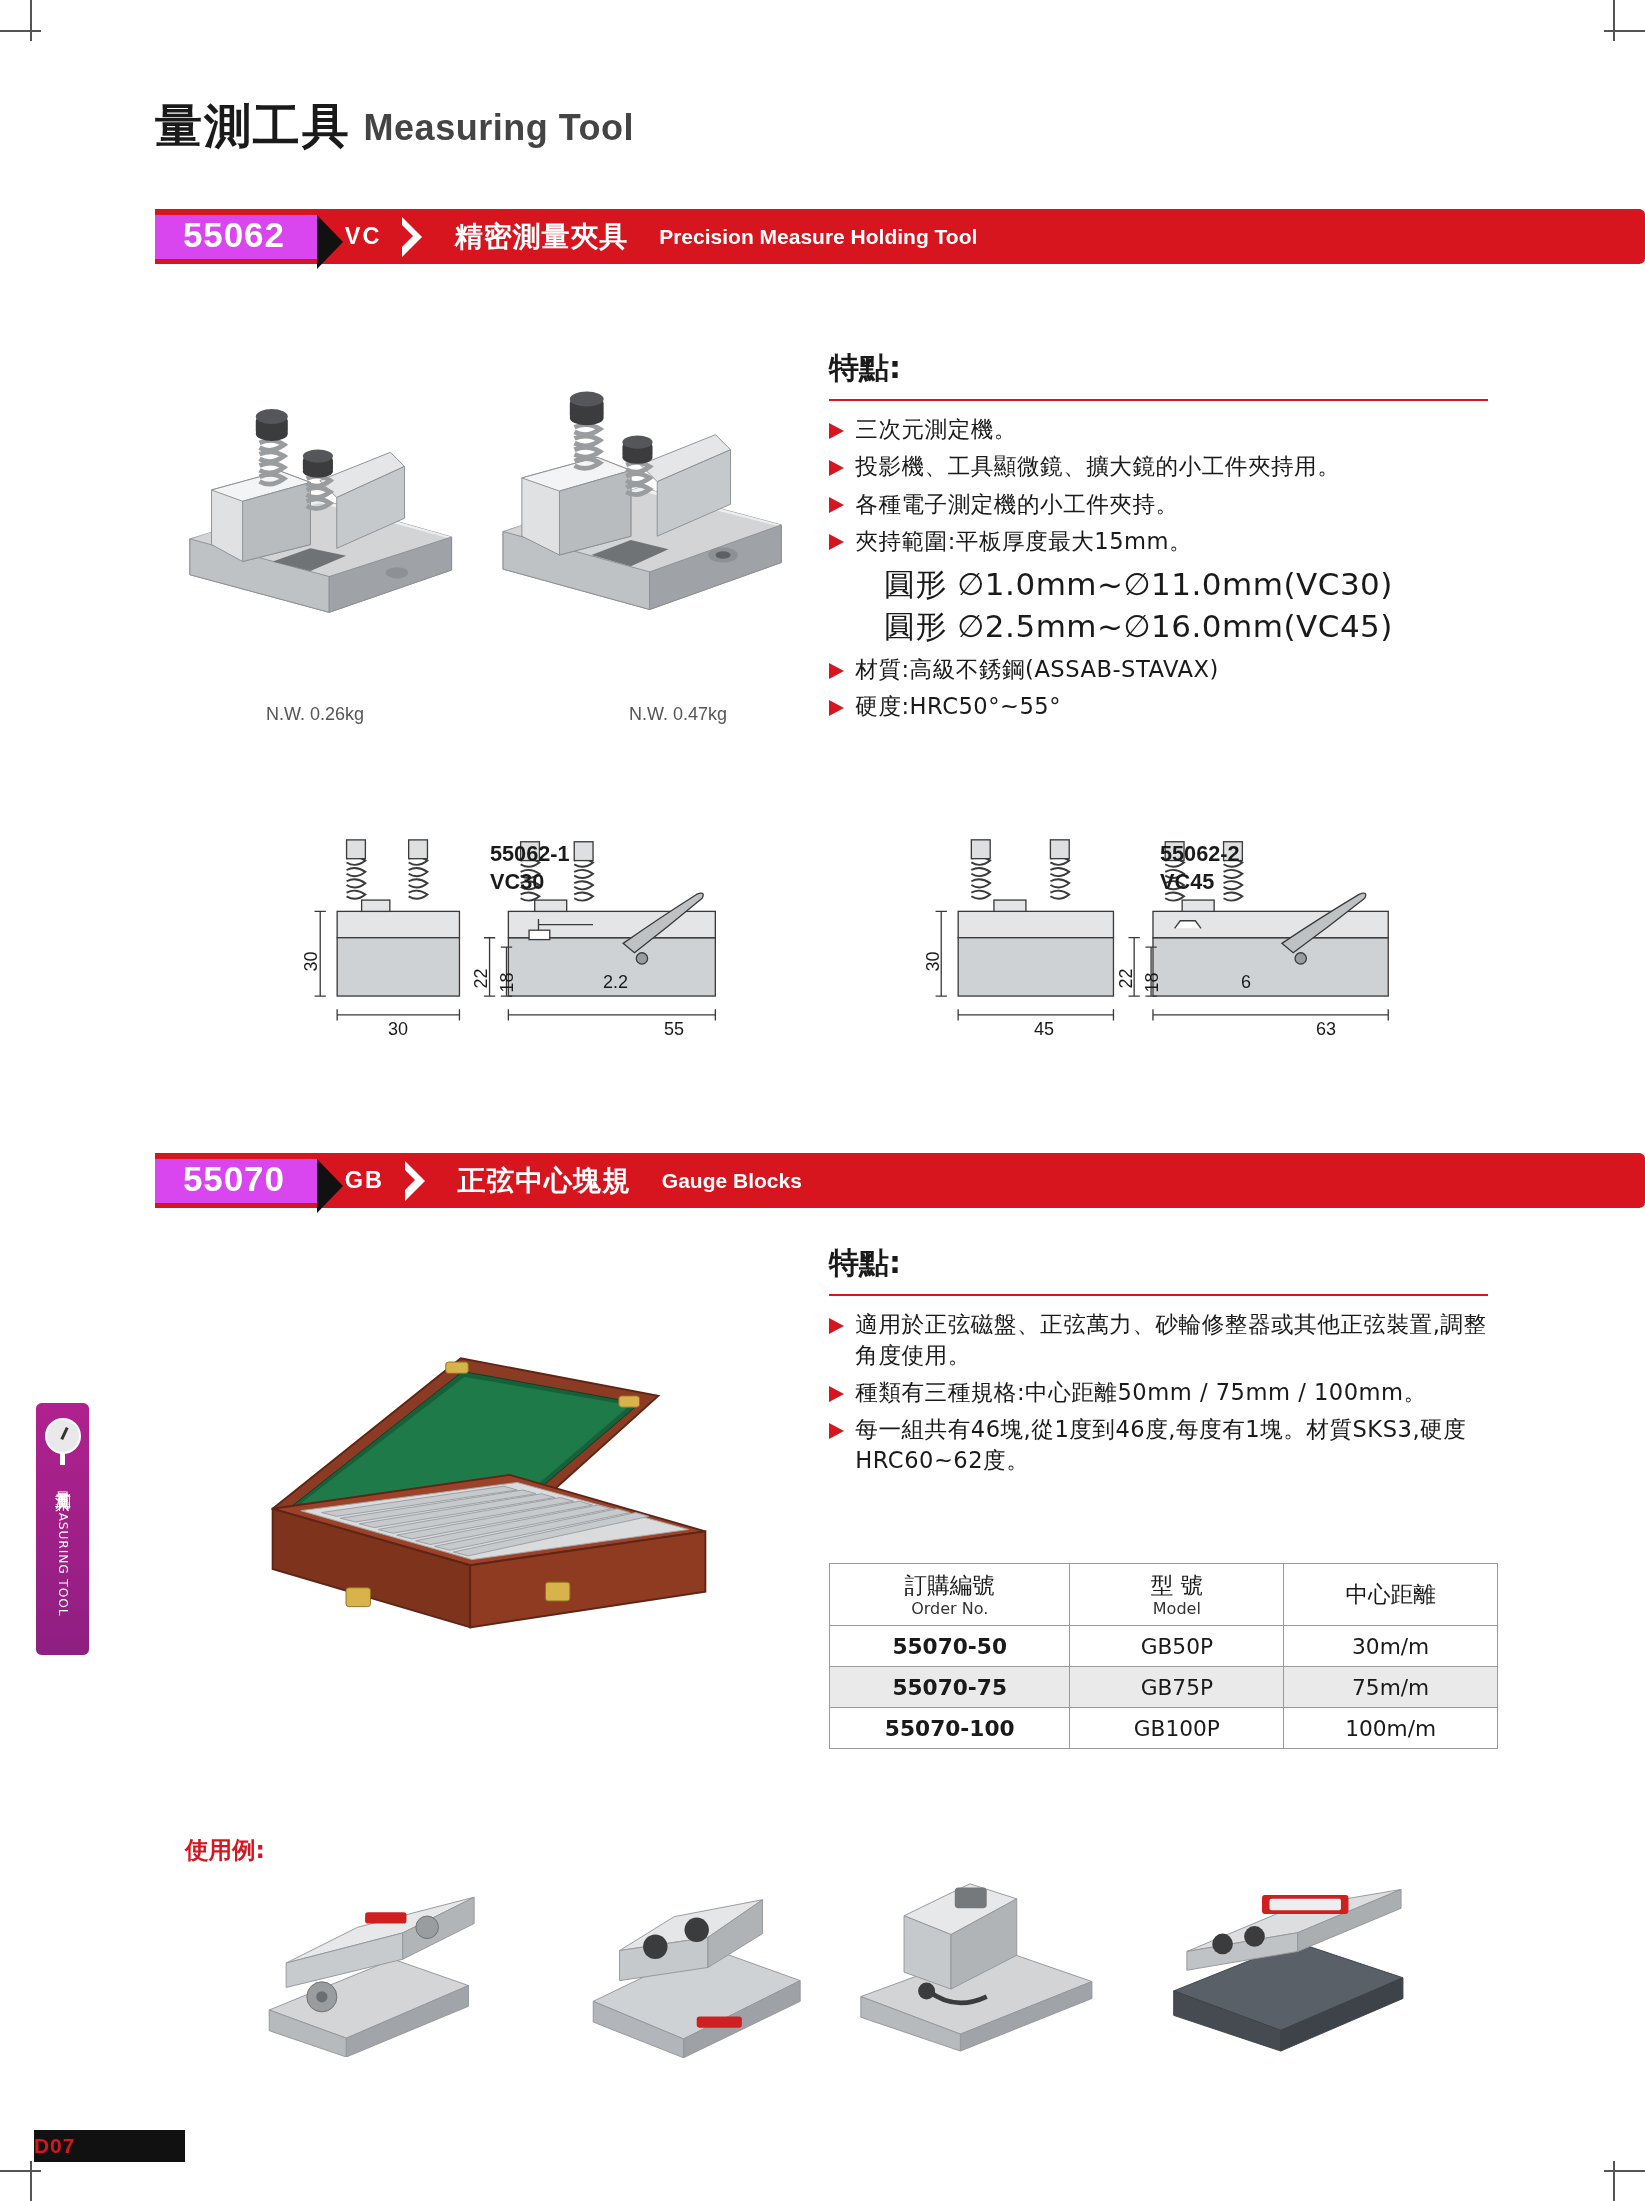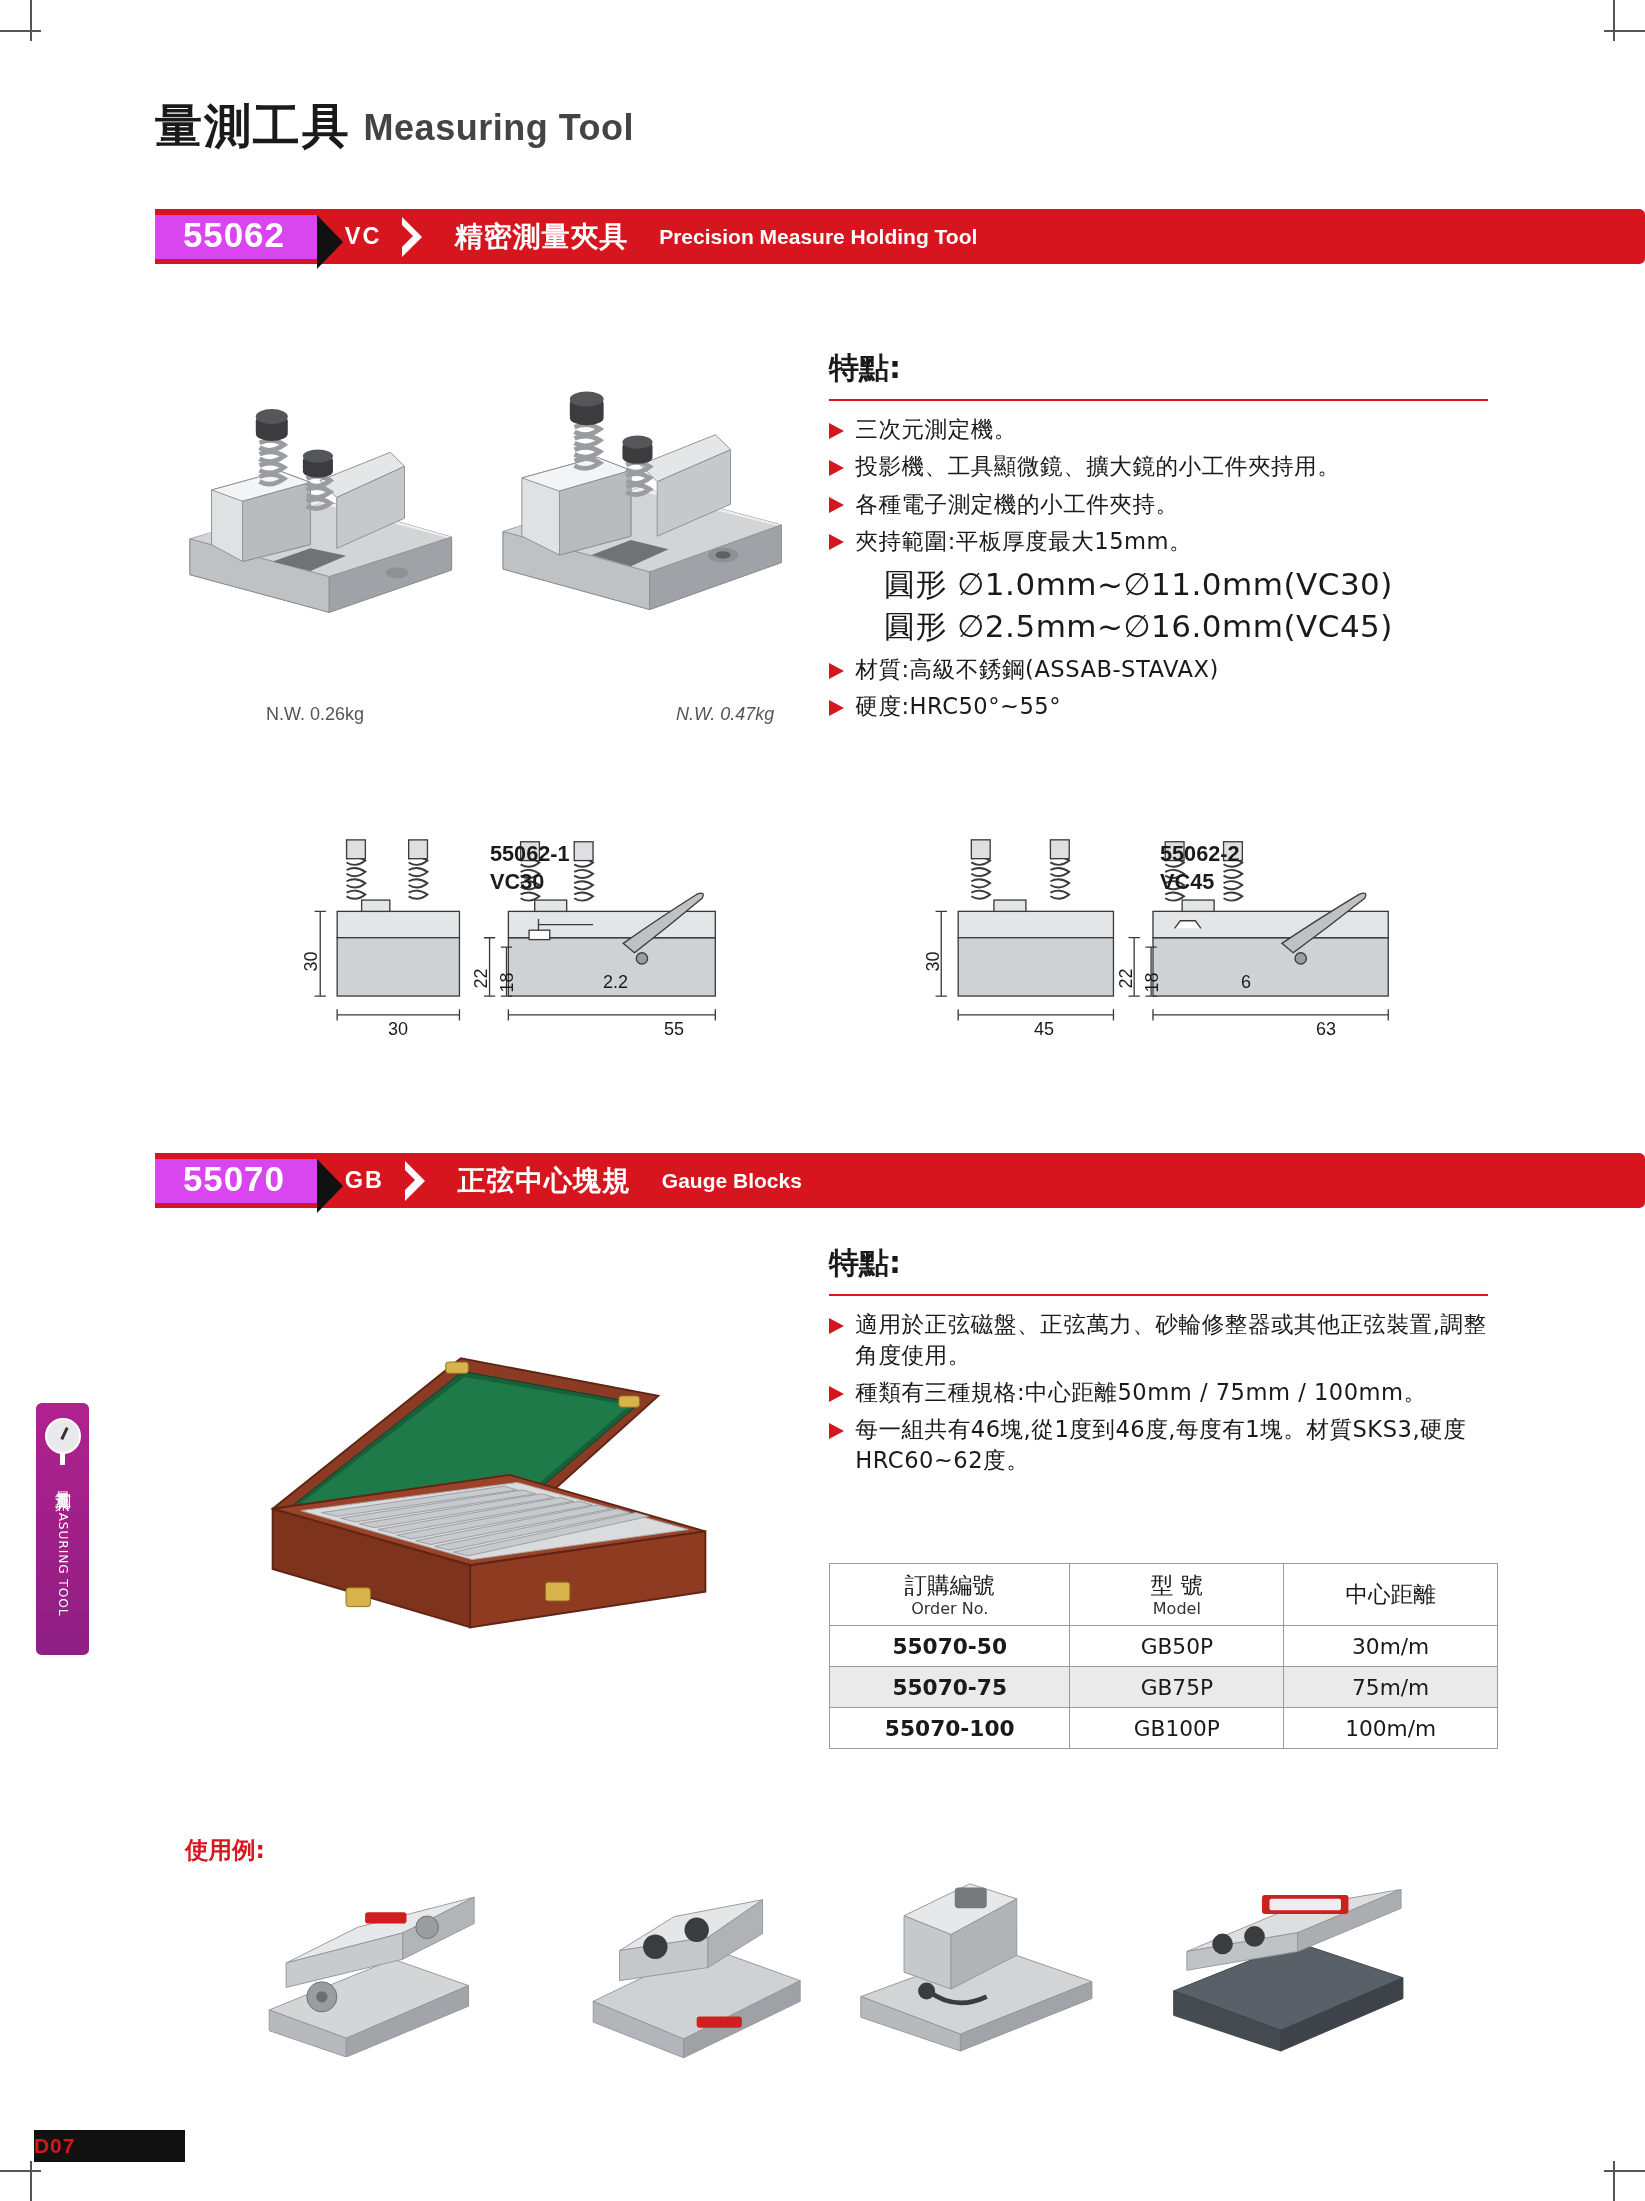--- a/index.html
+++ b/index.html
@@ -278,21 +278,21 @@
   <g stroke="#9a9da0" fill="none" stroke-width="5">
     <path d="M155,104 q13,-6 25,2 q-13,10 -25,3 M155,116 q13,-6 25,2 q-13,10 -25,3 M155,128 q13,-6 25,2 q-13,10 -25,3"></path>
   </g>
   <ellipse cx="167" cy="96" rx="16" ry="7" fill="#3c3c3e"></ellipse>
   <rect x="151" y="80" width="32" height="18" rx="5" fill="#3c3c3e"></rect>
   <ellipse cx="167" cy="80" rx="16" ry="7" fill="#55565a"></ellipse>
   <ellipse cx="258" cy="200" rx="16" ry="8" fill="#8e9194"></ellipse>
   <ellipse cx="258" cy="200" rx="8" ry="4" fill="#5e6164"></ellipse>
 </svg>
 </div>
-<div class="cap" style="left:676px;top:704px;font-style:italic;">N.W. 0.47kg</div>
+<div class="cap" style="left:629px;top:704px;">N.W. 0.47kg</div>
 
 <div class="photo" style="left:292px;top:819px;width:508px;height:292px;">
 <svg width="508" height="292" viewBox="0 0 540 310">
   <g stroke="#3a3a3a" fill="none" stroke-width="1.4">
 
     <rect x="48" y="98" width="130" height="28" fill="#e3e5e7"></rect>
     <rect x="48" y="126" width="130" height="62" fill="#cfd2d4"></rect>
     <rect x="74" y="86" width="30" height="12" fill="#e3e5e7"></rect>
 
     <path d="M58,42 q10,-5 20,2 q-10,8 -20,2 M58,54 q10,-5 20,2 q-10,8 -20,2 M58,66 q10,-5 20,2 q-10,8 -20,2 M58,78 q10,-5 20,2 q-10,8 -20,2" stroke-width="2"></path>

